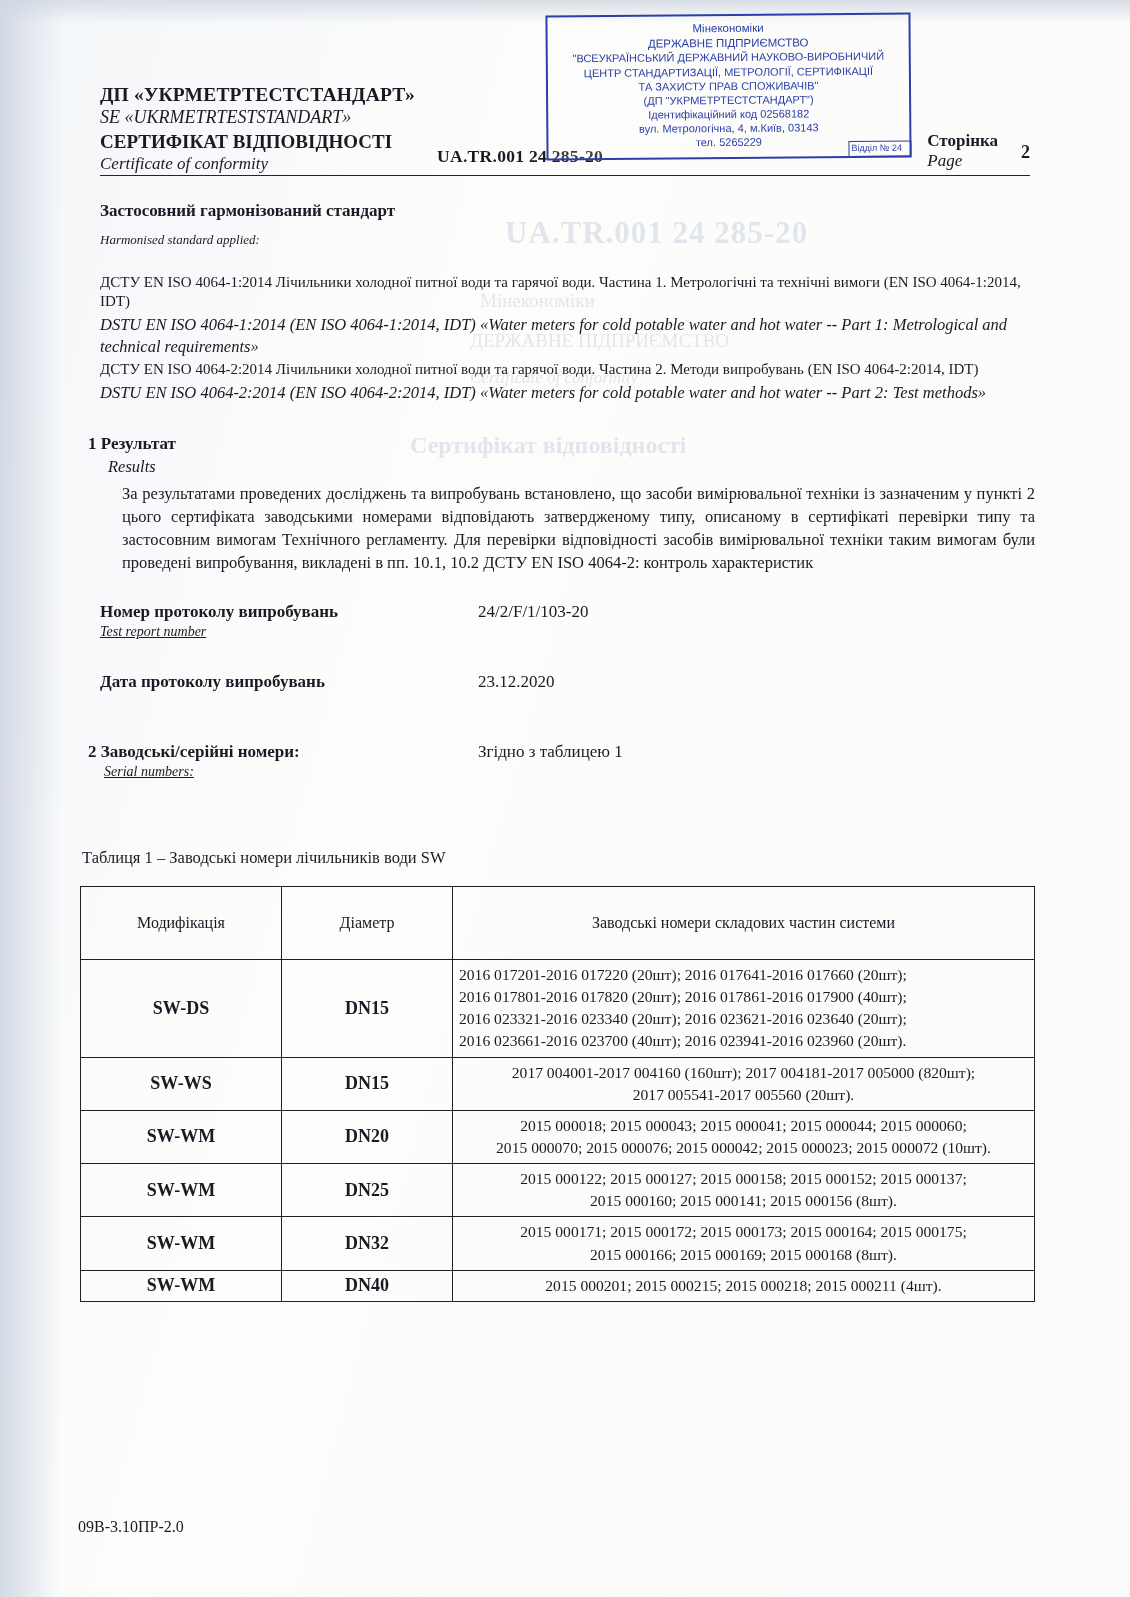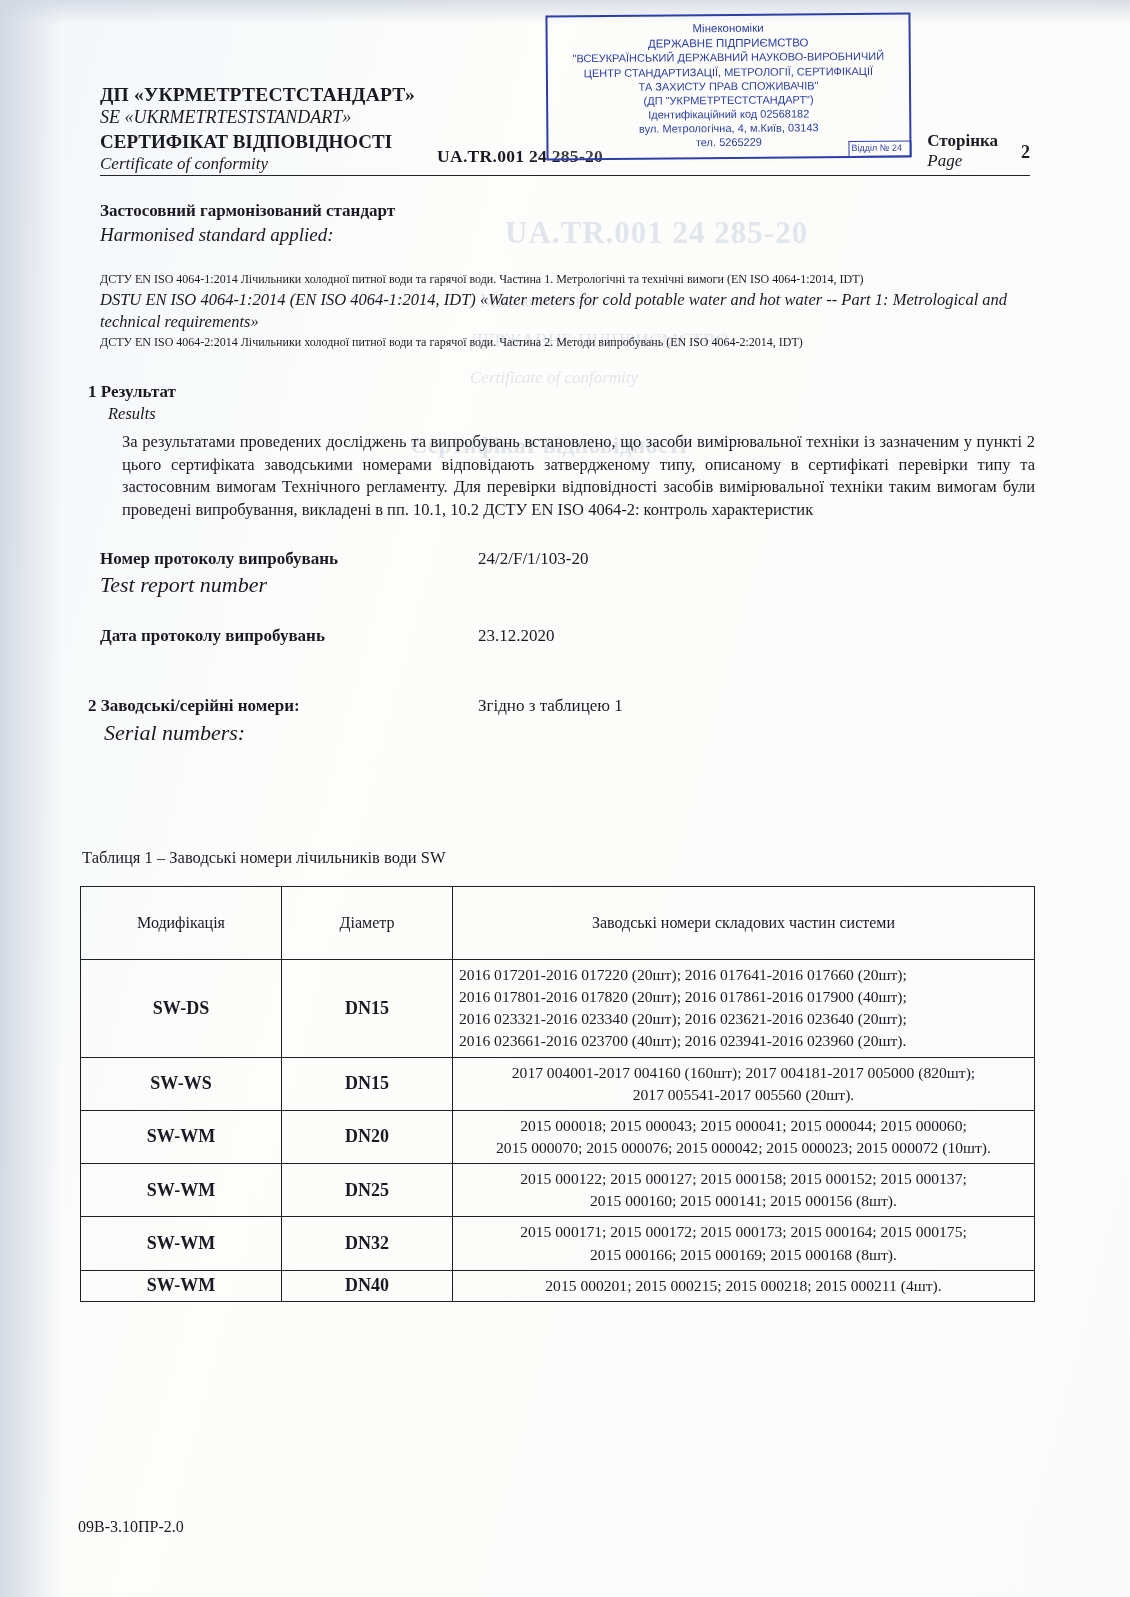--- a/index.html
+++ b/index.html
@@ -158,27 +158,27 @@
     width: 935px;
     font-size: 16.5px;
     line-height: 1.32;
   }
   .sec-title-ua {
     font-weight: bold;
     font-size: 17px;
   }
   .sec-title-en {
     font-style: italic;
-    font-size: 19px;
-    margin-top: 0;
+    font-size: 13px;
+    margin-top: 9px;
   }
   .std-block {
     margin-top: 24px;
   }
-  .std-ua { font-size: 12px; }
+  .std-ua { font-size: 15px; }
   .std-en { font-style: italic; font-size: 16.5px; }
   .std-sp { margin-top: 2px; }
 
   .results-head {
     margin-top: 30px;
     margin-left: -12px;
   }
   .results-head .r-ua { font-weight: bold; font-size: 17px; }
   .results-head .r-en { font-style: italic; font-size: 16.5px; margin-left: 20px; }
   .results-body {
@@ -188,21 +188,21 @@
     font-size: 16.5px;
     line-height: 1.38;
   }
 
   .field-row {
     position: relative;
     margin-top: 26px;
     min-height: 44px;
   }
   .field-label-ua { font-weight: bold; font-size: 17px; }
-  .field-label-en { font-style: italic; font-size: 22px; }
+  .field-label-en { font-style: italic; font-size: 14px; text-decoration: underline; }
   .field-value {
     position: absolute;
     left: 378px;
     top: 0;
     font-size: 17px;
   }
   .field-row.serial { margin-left: -12px; }
   .field-row.serial .field-label-ua { margin-left: 0; }
   .field-row.serial .field-label-en { margin-left: 16px; }
   .field-row.serial .field-value { left: 390px; }
@@ -303,20 +303,21 @@
 
     <div>
       <div class="sec-title-ua">Застосовний гармонізований стандарт</div>
       <div class="sec-title-en">Harmonised standard applied:</div>
     </div>
 
     <div class="std-block">
       <div class="std-ua">ДСТУ EN ISO 4064-1:2014 Лічильники холодної питної води та гарячої води. Частина 1. Метрологічні та технічні вимоги (EN ISO 4064-1:2014, IDT)</div>
       <div class="std-en std-sp">DSTU EN ISO 4064-1:2014 (EN ISO 4064-1:2014, IDT) «Water meters for cold potable water and hot water -- Part 1: Metrological and technical requirements»</div>
       <div class="std-ua std-sp">ДСТУ EN ISO 4064-2:2014 Лічильники холодної питної води та гарячої води. Частина 2. Методи випробувань (EN ISO 4064-2:2014, IDT)</div>
+      <div class="std-en std-sp">DSTU EN ISO 4064-2:2014 (EN ISO 4064-2:2014, IDT) «Water meters for cold potable water and hot water -- Part 2: Test methods»</div>
     </div>
 
     <div class="results-head">
       <div class="r-ua">1 Результат</div>
       <div class="r-en">Results</div>
     </div>
     <div class="results-body">За результатами проведених досліджень та випробувань встановлено, що засоби вимірювальної техніки із зазначеним у пункті 2 цього сертифіката заводськими номерами відповідають затвердженому типу, описаному в сертифікаті перевірки типу та застосовним вимогам Технічного регламенту. Для перевірки відповідності засобів вимірювальної техніки таким вимогам були проведені випробування, викладені в пп. 10.1, 10.2 ДСТУ EN ISO 4064-2: контроль характеристик</div>
 
     <div class="field-row">
       <div class="field-label-ua">Номер протоколу випробувань</div>

